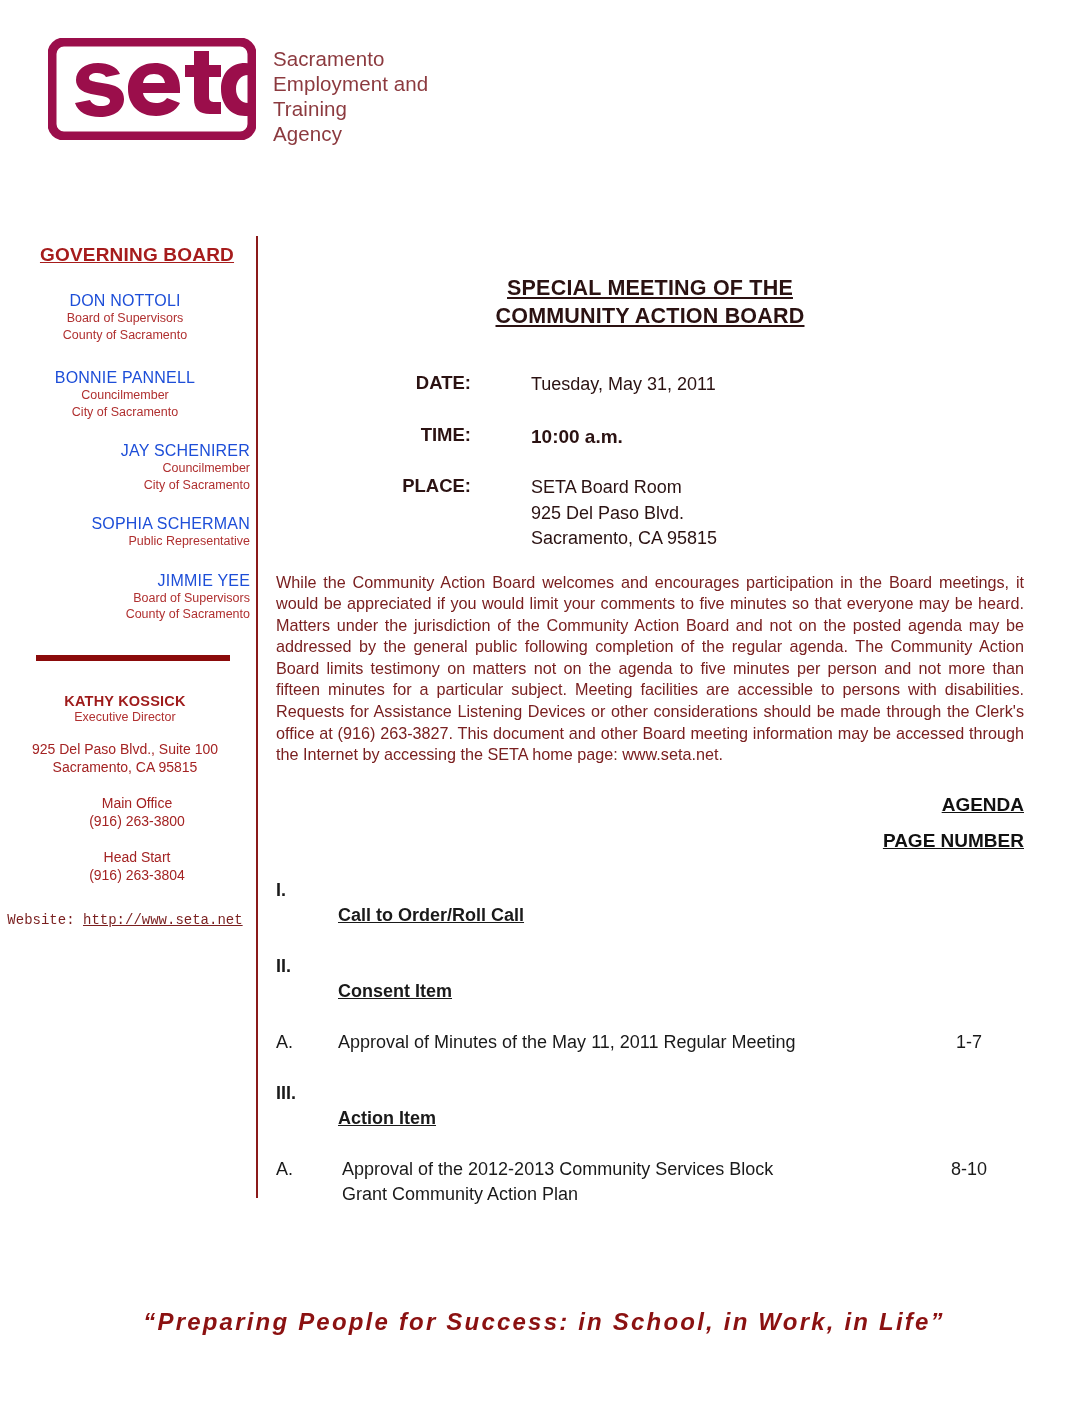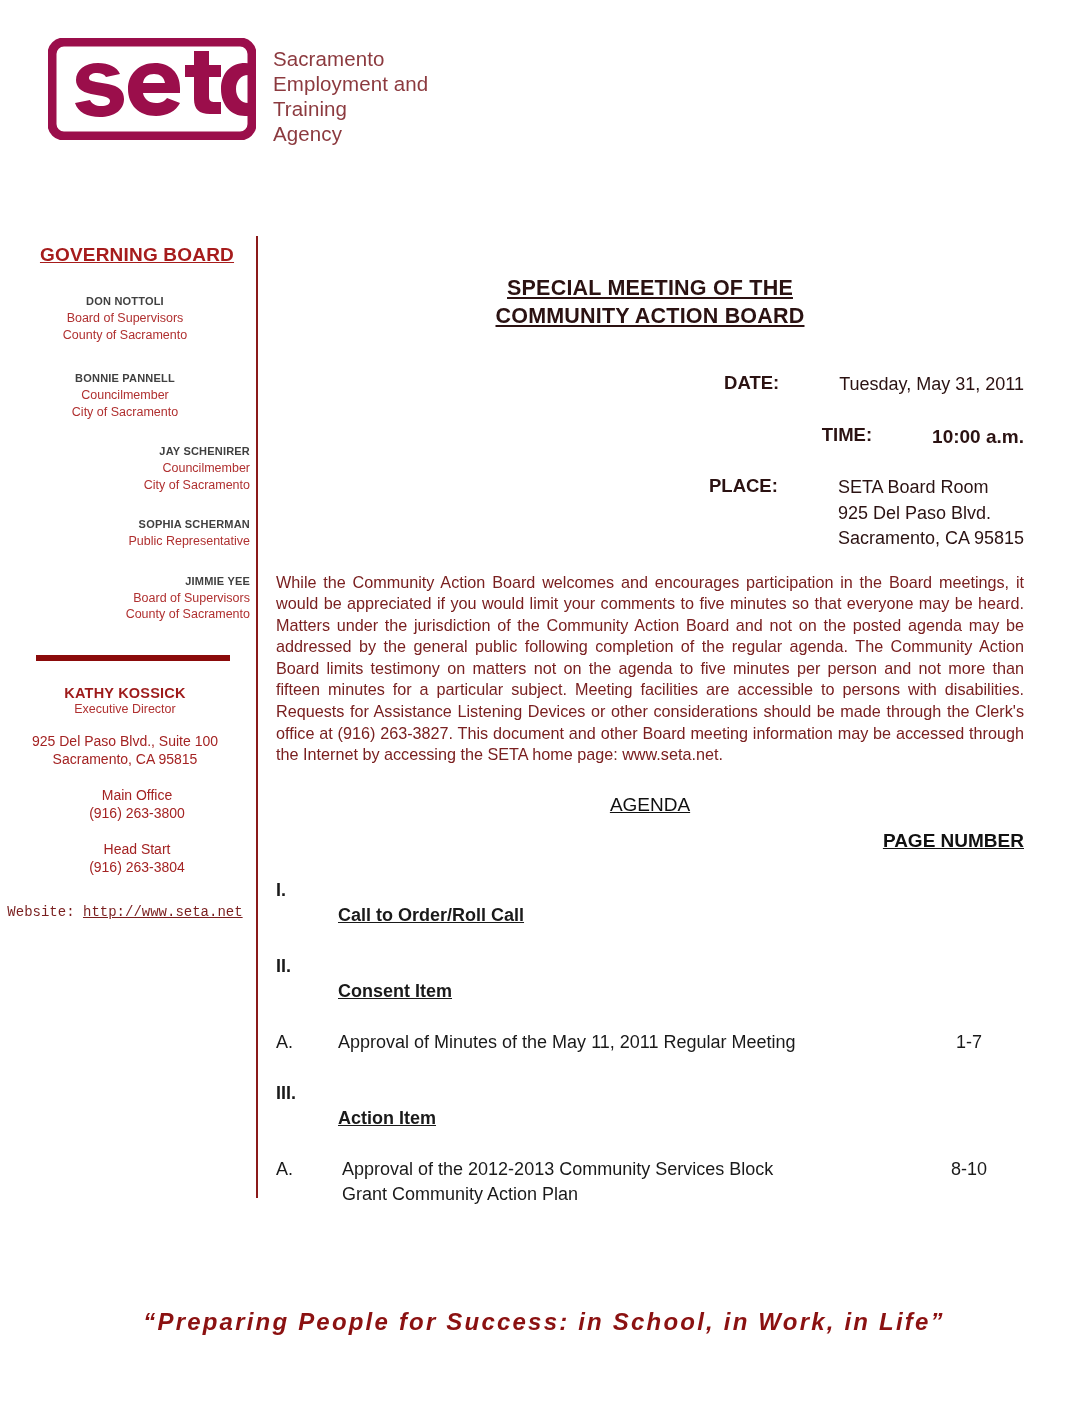--- a/index.html
+++ b/index.html
@@ -68,39 +68,39 @@
     text-decoration: underline;
     letter-spacing: 0.2px;
     margin: 8px 0 0 0;
     padding-left: 24px;
   }
   .board-member {
     margin-top: 26px;
   }
   .board-member.tight { margin-top: 22px; text-align: right; }
   .member-name {
-    font-size: 11px;
-    font-weight: bold;
-    color: #404040;
+    font-size: 16px;
+    font-weight: normal;
+    color: #1d4ed8;
     letter-spacing: 0.2px;
     line-height: 18px;
   }
   .member-role {
     font-size: 12.5px;
     color: #b03030;
     line-height: 16.5px;
   }
   #sidebar-rule {
     margin: 32px auto 0 auto;
     margin-left: 36px;
     width: 194px;
     height: 6px;
     background: #8b0b0b;
   }
-  #director-block { margin-top: 24px; }
+  #director-block { margin-top: 32px; }
   #director-name {
     font-size: 14.5px;
     font-weight: bold;
     color: #9e1b1b;
     letter-spacing: 0.2px;
   }
   #director-title {
     font-size: 12.5px;
     color: #b03030;
     line-height: 17px;
@@ -150,21 +150,20 @@
   }
 
   
   #details {
     margin-top: 42px;
   }
   .detail-row {
     display: flex;
     align-items: flex-start;
     margin-bottom: 26px;
-    justify-content: flex-end;
   }
   .detail-label {
     width: 195px;
     text-align: right;
     padding-right: 0px;
     font-size: 18.5px;
     font-weight: bold;
     color: #2b1212;
     flex: 0 0 auto;
   }
@@ -190,23 +189,23 @@
     color: #7a2020;
     text-align: justify;
     text-underline-offset: 1px;
     text-decoration-thickness: 1px;
     hyphens: none;
   }
 
   
   #agenda-heading {
     margin-top: 28px;
-    text-align: center;
+    text-align: right;
     font-size: 19px;
-    font-weight: normal;
+    font-weight: bold;
     color: #111111;
   }
   #agenda-heading span { text-decoration: underline; }
   #page-number-heading {
     margin-top: 14px;
     text-align: right;
     font-size: 19px;
     font-weight: bold;
     color: #111111;
   }

